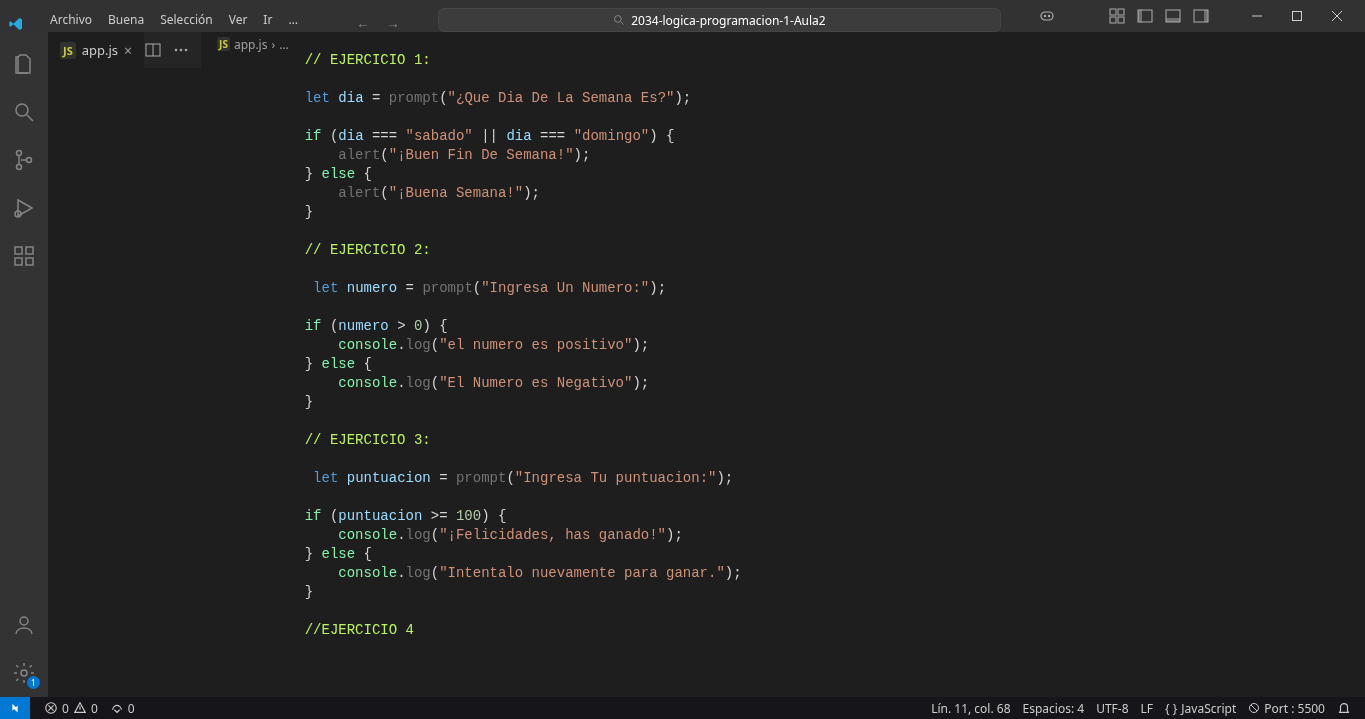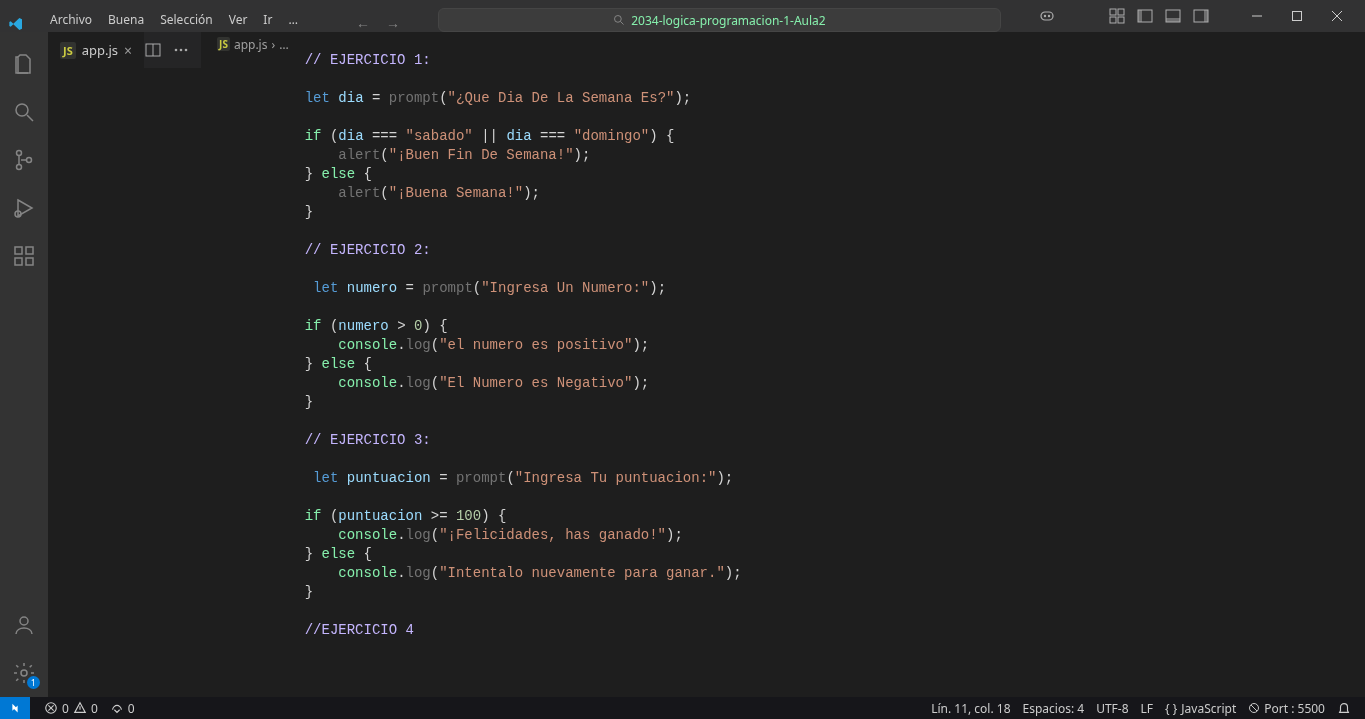--- a/index.html
+++ b/index.html
@@ -39,21 +39,21 @@
   flex: 1;
   margin: 0 28px;
   height: 24px;
   background: #3c3c3c;
   border: 1px solid #454545;
   border-radius: 6px;
   display: flex;
   align-items: center;
   justify-content: center;
   gap: 6px;
-  color: #86efac;
+  color: #ffffff;
   font-size: 12px;
 }
 .titlebar-right { display: flex; align-items: center; gap: 12px; }
 .titlebar-icon { color: #cccccc; cursor: pointer; opacity: 0.8; width:16px; height:16px; display:inline-flex; align-items:center; justify-content:center;}
 .window-controls { display: flex; margin-left: 16px; }
 .window-btn { width: 40px; height: 32px; display: flex; align-items: center; justify-content: center; cursor: pointer; }
 .main-area { flex: 1; display: flex; overflow: hidden; }
 .activitybar {
   width: 48px;
   background: #333333;
@@ -121,21 +121,21 @@
   line-height: 19px;
 }
 .gutter {
   width: 60px;
   text-align: right;
   padding-right: 20px;
   color: #858585;
   user-select: none;
 }
 .code-lines { flex: 1; white-space: pre; color: #d4d4d4; }
-.tok-comment { color: #c4b5fd; }
+.tok-comment { color: #bef264; }
 .tok-keyword { color: #569cd6; }
 .tok-ctrl { color: #86efac; }
 .tok-var { color: #9cdcfe; }
 .tok-func { color: #737373; }
 .tok-string { color: #ce9178; }
 .tok-num { color: #b5cea8; }
 .tok-obj { color: #86efac; }
 .tok-punct { color: #d4d4d4; }
 .statusbar {
   height: 22px;
@@ -354,21 +354,21 @@
     <span>0</span>
   </div>
   <div class="status-item">
     <svg width="14" height="14" viewBox="0 0 16 16">
         <path fill="none" stroke="currentColor" stroke-width="1.3" d="M3 10c0-3 3-5 5-5s5 2 5 5M5 10l3 3 3-3"></path>
       </svg>
     <span>0</span>
   </div>
   <div class="status-spacer"></div>
   <div class="status-item">
-      <span>Lín. 11, col. 18</span>
+      <span>Lín. 11, col. 68</span>
     </div>
   <div class="status-item">
       <span>Espacios: 4</span>
     </div>
   <div class="status-item">
       <span>UTF-8</span>
     </div>
   <div class="status-item">
       <span>LF</span>
     </div>

